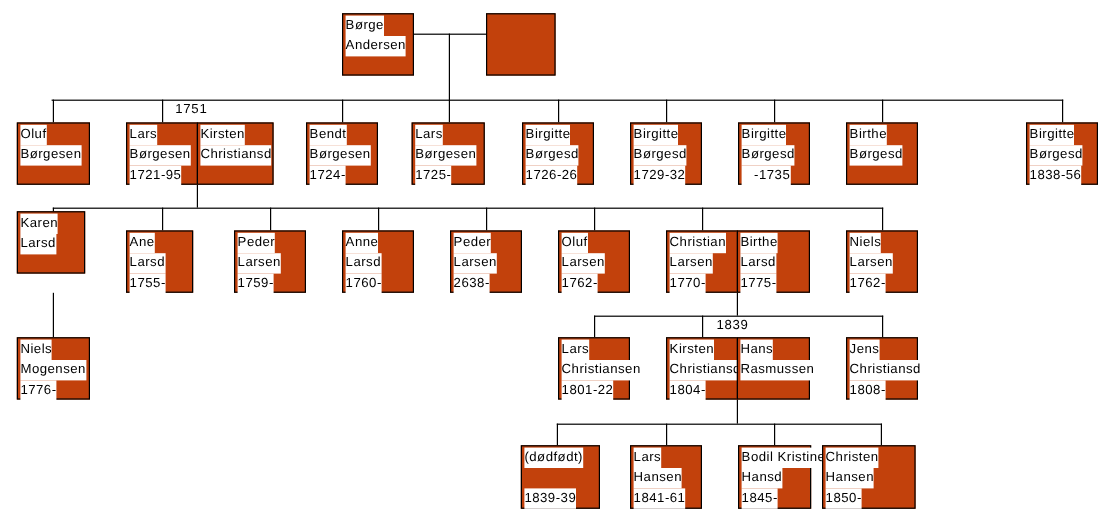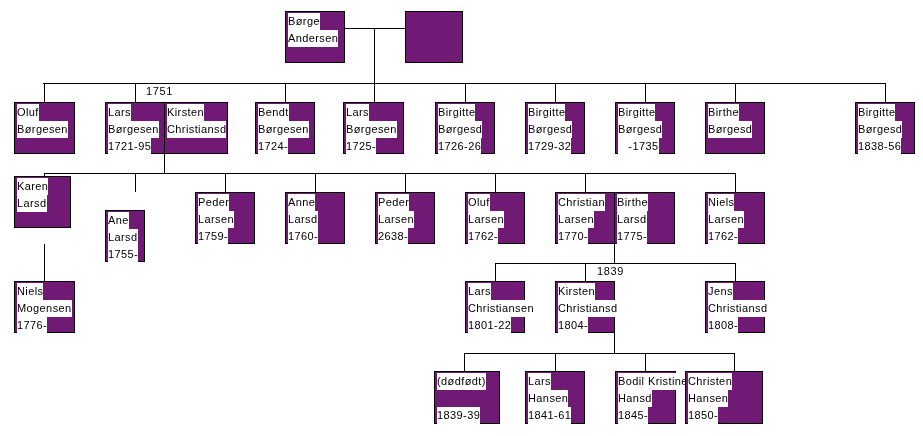--- a/index.html
+++ b/index.html
@@ -3,21 +3,21 @@
 <meta charset="utf-8">
 <style>
   html,body { margin:0; padding:0; background:#ffffff; }
   .canvas {
     position:relative; width:923px; height:436px; background:#ffffff;
     font-family:"Liberation Sans", sans-serif; color:#000;
     overflow:hidden;
   }
   .pbox {
     position:absolute; box-sizing:border-box;
-    background:#701a75; border:1px solid #000000;
+    background:#c2410c; border:1px solid #000000;
     font-size:11px; letter-spacing:0.4px; line-height:17px;
     padding:1px 14px 0 2px;
   }
   .ln { white-space:pre; width:max-content; height:17px; background:#ffffff; }
   .hline { position:absolute; height:1px; background:#000000; }
   .vline { position:absolute; width:1px;  background:#000000; }
   .mlabel {
     position:absolute; font-size:11px; letter-spacing:0.6px;
     background:#ffffff; line-height:12px;
   }
@@ -126,21 +126,21 @@
     <div class="ln">Birgitte</div>
     <div class="ln">Børgesd</div>
     <div class="ln">1838-56</div>
   </div>
 
   <div class="pbox" style="left:14px;top:176px;width:57px;height:52px">
     <div class="ln">Karen</div>
     <div class="ln">Larsd</div>
     <div class="ln"></div>
   </div>
-  <div class="pbox" style="left:105px;top:210px;width:40px;height:52px">
+  <div class="pbox" style="left:105px;top:192px;width:56px;height:52px">
     <div class="ln">Ane</div>
     <div class="ln">Larsd</div>
     <div class="ln">1755-</div>
   </div>
   <div class="pbox" style="left:195px;top:192px;width:60px;height:52px">
     <div class="ln">Peder</div>
     <div class="ln">Larsen</div>
     <div class="ln">1759-</div>
   </div>
   <div class="pbox" style="left:285px;top:192px;width:60px;height:52px">
@@ -182,20 +182,25 @@
   <div class="pbox" style="left:465px;top:281px;width:60px;height:52px">
     <div class="ln">Lars</div>
     <div class="ln">Christiansen</div>
     <div class="ln">1801-22</div>
   </div>
   <div class="pbox" style="left:555px;top:281px;width:60px;height:52px">
     <div class="ln">Kirsten</div>
     <div class="ln">Christiansd</div>
     <div class="ln">1804-</div>
   </div>
+  <div class="pbox" style="left:614px;top:281px;width:61px;height:52px">
+    <div class="ln">Hans</div>
+    <div class="ln">Rasmussen</div>
+    <div class="ln"></div>
+  </div>
   <div class="pbox" style="left:705px;top:281px;width:60px;height:52px">
     <div class="ln">Jens</div>
     <div class="ln">Christiansd</div>
     <div class="ln">1808-</div>
   </div>
 
   <div class="pbox" style="left:434px;top:371px;width:66px;height:53px">
     <div class="ln">(dødfødt)</div>
     <div class="ln"></div>
     <div class="ln">1839-39</div>

